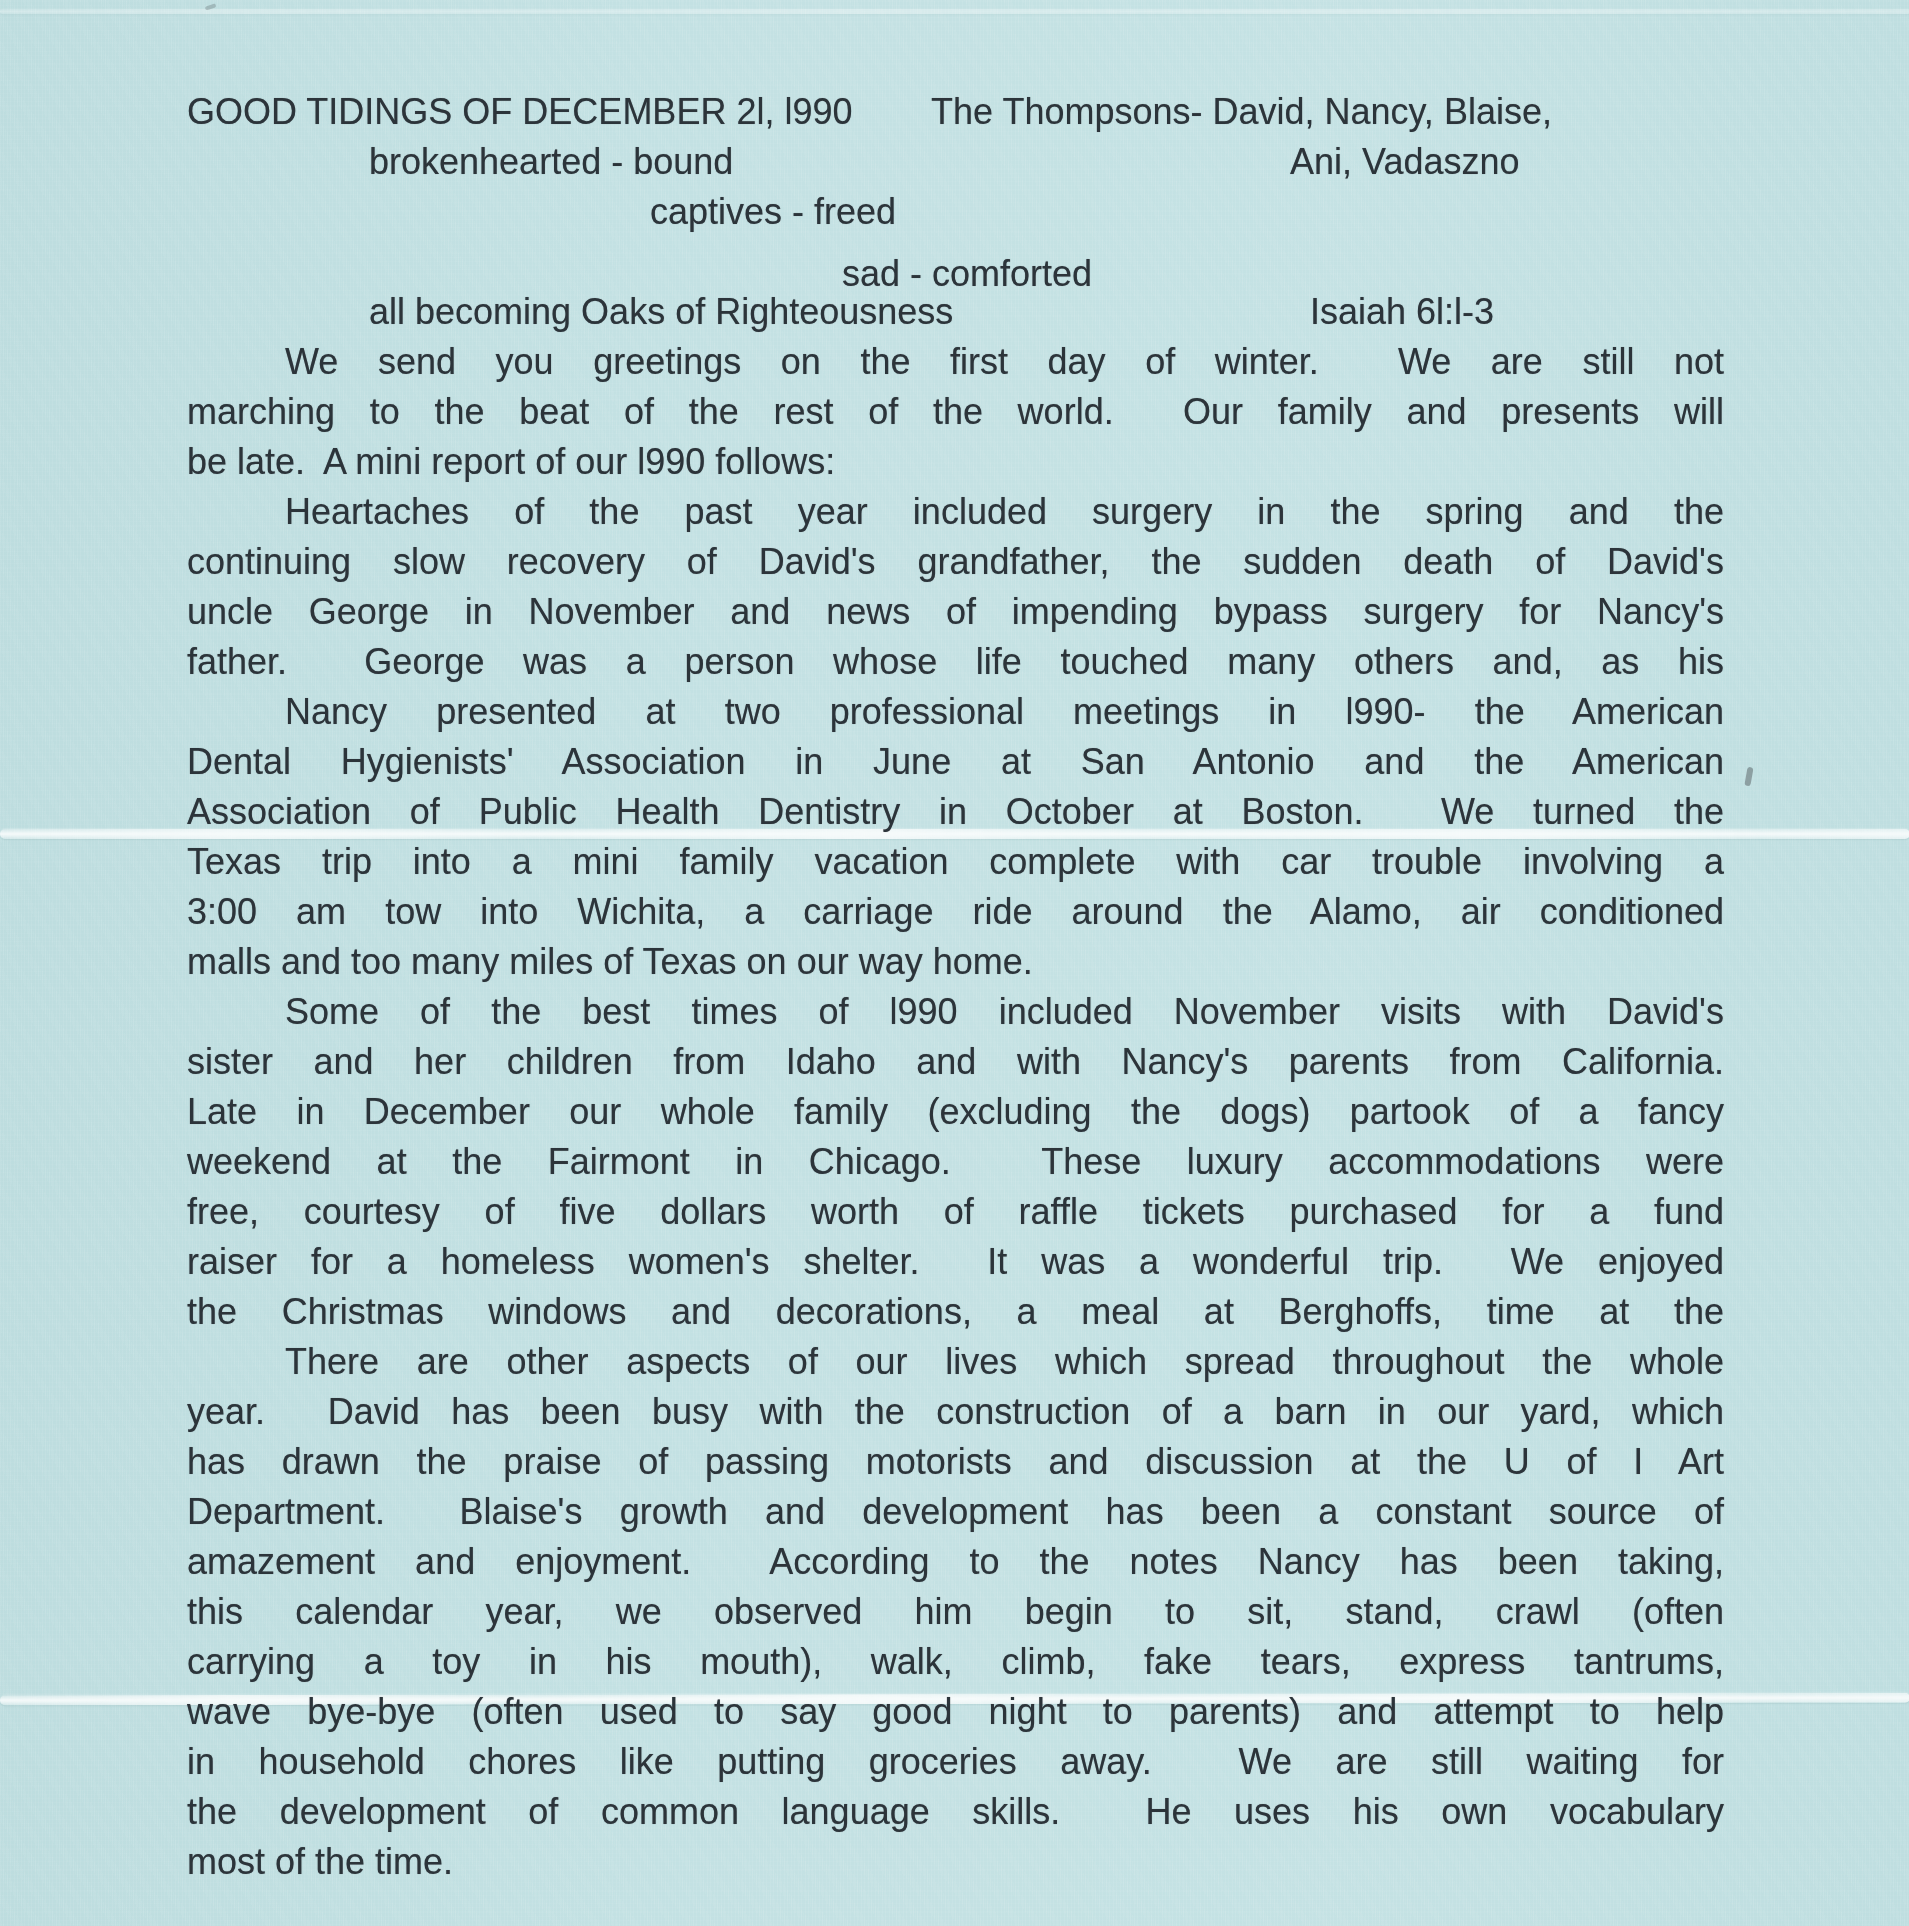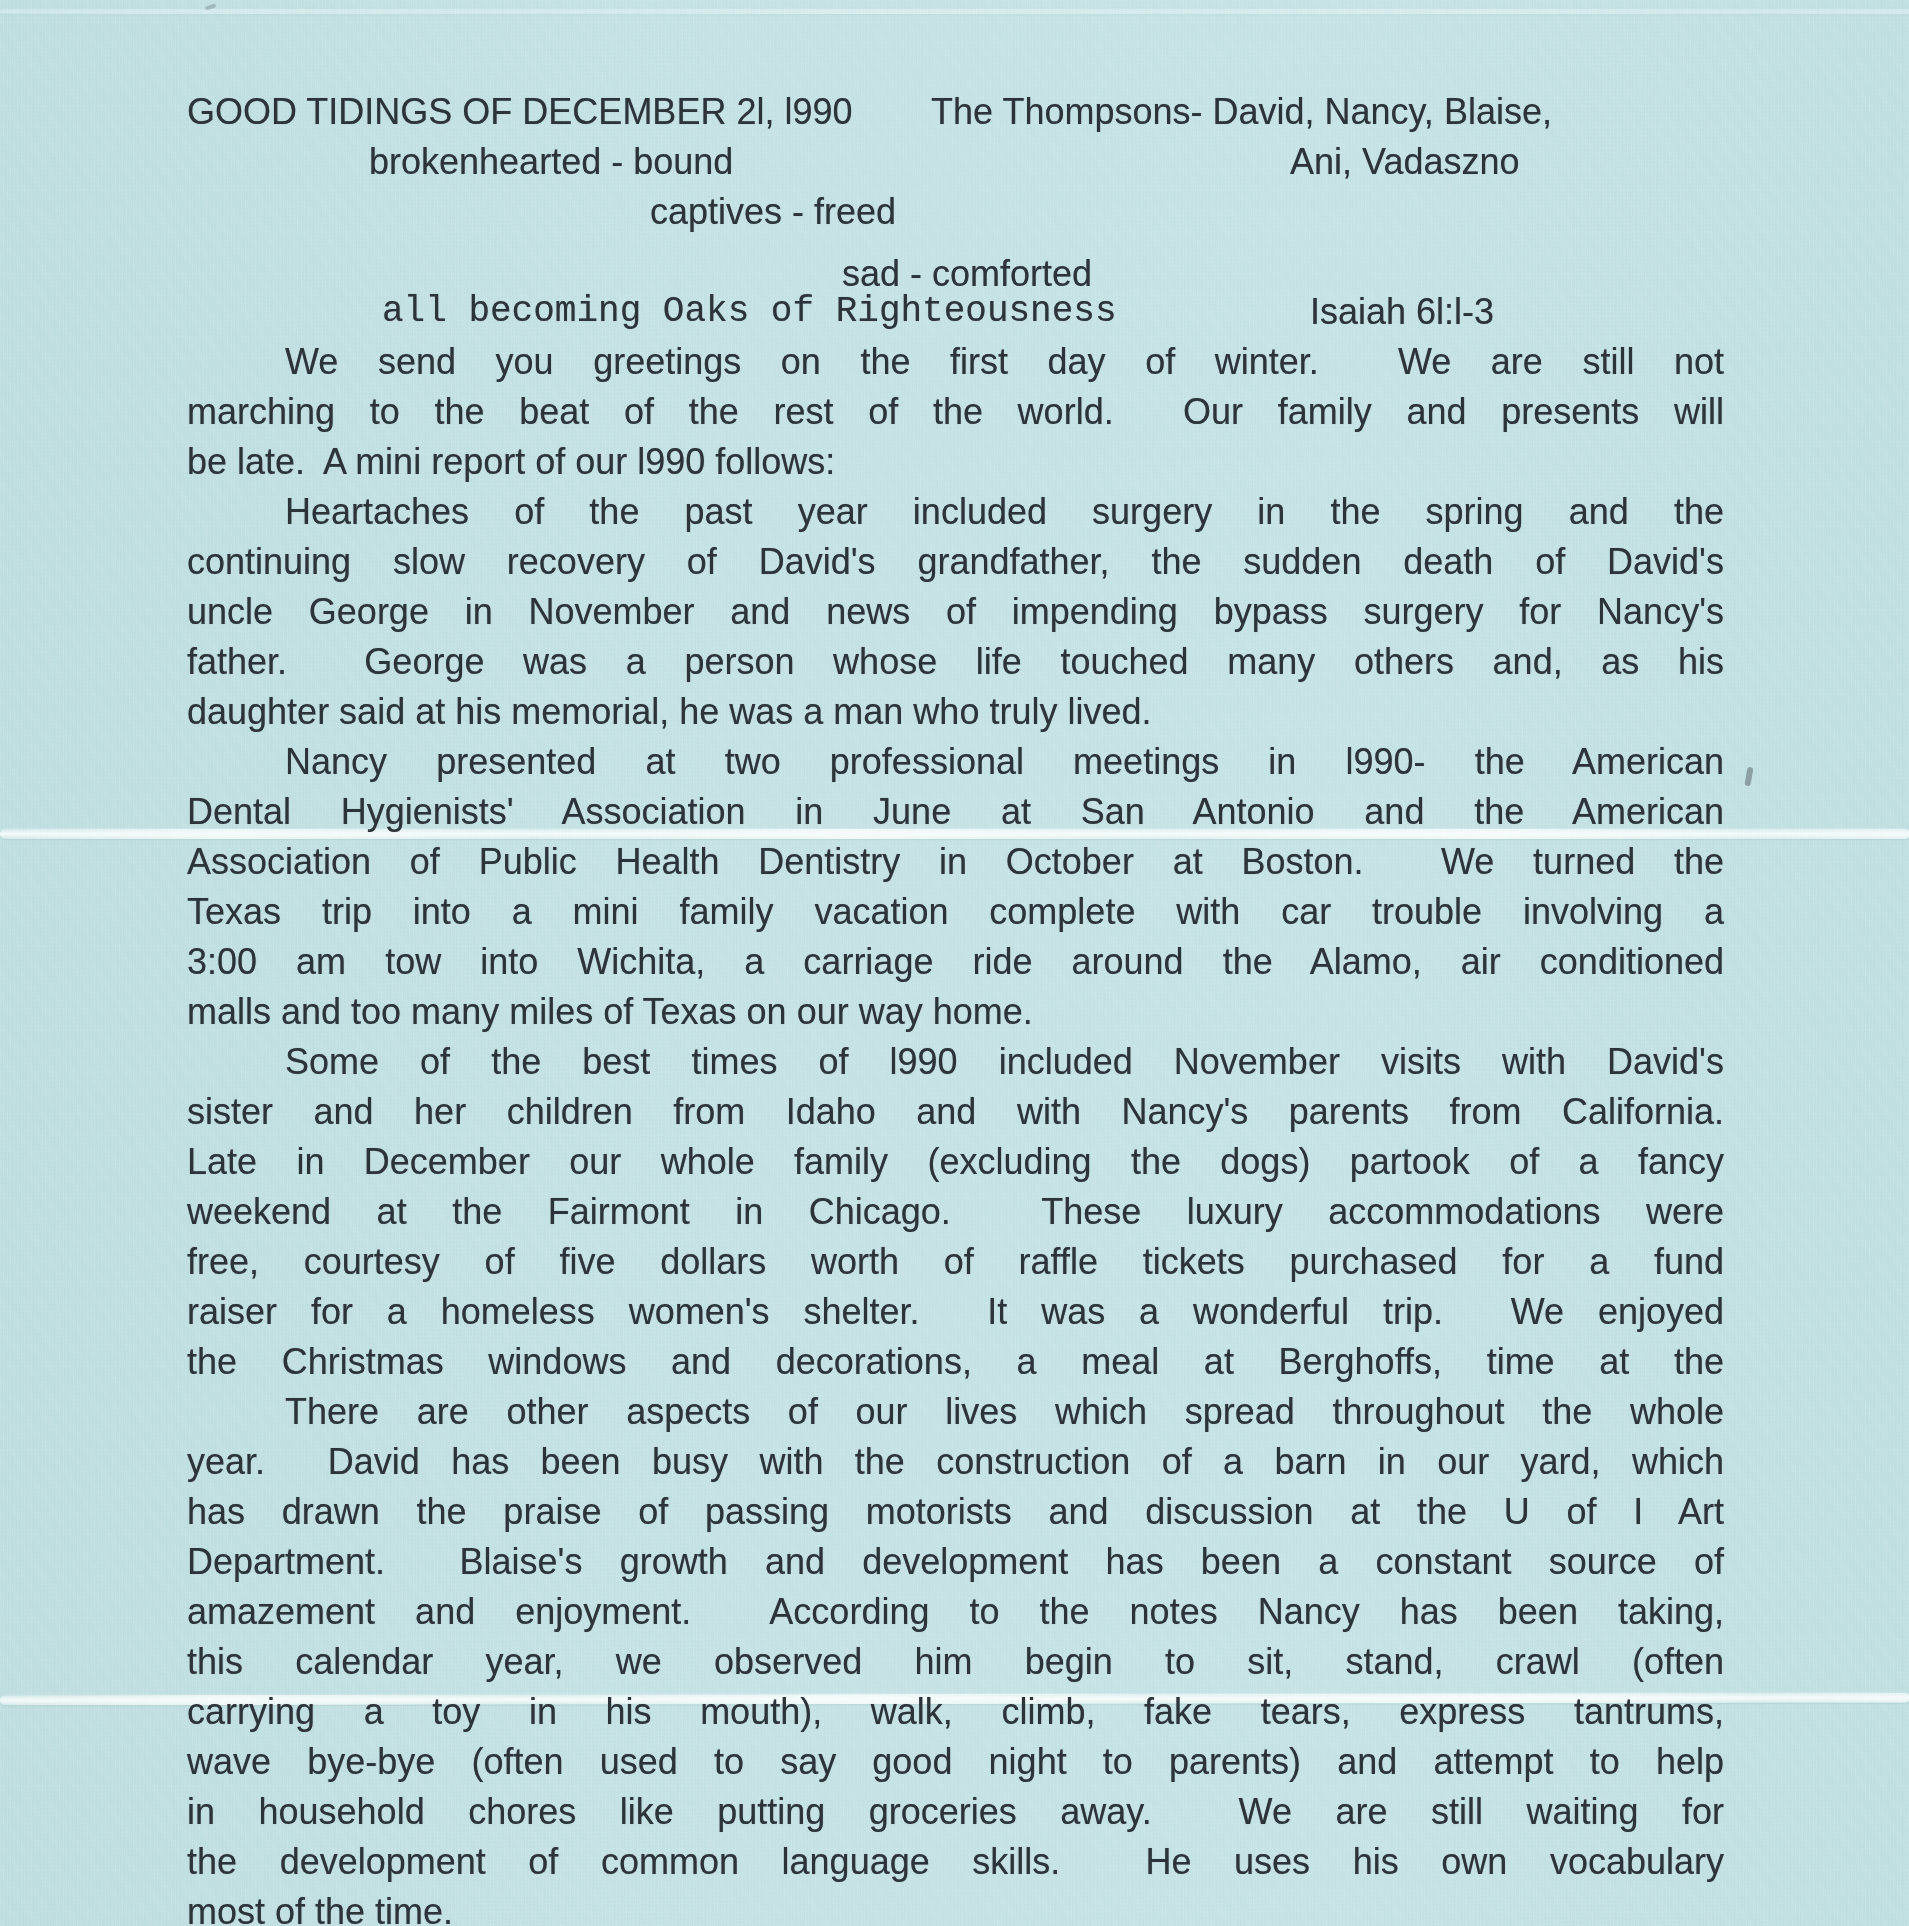--- a/index.html
+++ b/index.html
@@ -62,21 +62,21 @@
   }
 
   .h-line { position: relative; height: 50px; }
   .h-line span { position: absolute; top: 0; white-space: pre; }
   .h1-left  { left: 0; }
   .h1-right { left: 744px; }
   .h2-left  { left: 182px; }
   .h2-right { left: 1103px; }
   .h3-mid   { left: 463px; }
   .h4-mid   { left: 655px; margin-top: 12px; }
-  .h5-left  { left: 195px; font-family: Liberation Mono, monospace; }
+  .h5-left  { left: 182px; }
   .h5-right { left: 1123px; }
 
   .line {
     text-align: justify;
     text-align-last: justify;
     white-space: pre-wrap;
   }
   .line.last { text-align-last: left; }
   .line.indent { text-indent: 98px; }
 </style>
@@ -113,21 +113,20 @@
   </div>
 
   <div>
       <div class="line indent">We send you greetings on the first day of winter.  We are still not</div>
       <div class="line">marching to the beat of the rest of the world.  Our family and presents will</div>
       <div class="line last">be late.  A mini report of our l990 follows:</div>
       <div class="line indent">Heartaches of the past year included surgery in the spring and the</div>
       <div class="line">continuing slow recovery of David's grandfather, the sudden death of David's</div>
       <div class="line">uncle George in November and news of impending bypass surgery for Nancy's</div>
       <div class="line">father.  George was a person whose life touched many others and, as his</div>
-      <div class="line last">daughter said at his memorial, he was a man who truly lived.</div>
       <div class="line indent">Nancy presented at two professional meetings in l990- the American</div>
       <div class="line">Dental Hygienists' Association in June at San Antonio and the American</div>
       <div class="line">Association of Public Health Dentistry in October at Boston.  We turned the</div>
       <div class="line">Texas trip into a mini family vacation complete with car trouble involving a</div>
       <div class="line">3:00 am tow into Wichita, a carriage ride around the Alamo, air conditioned</div>
       <div class="line last">malls and too many miles of Texas on our way home.</div>
       <div class="line indent">Some of the best times of l990 included November visits with David's</div>
       <div class="line">sister and her children from Idaho and with Nancy's parents from California.</div>
       <div class="line">Late in December our whole family (excluding the dogs) partook of a fancy</div>
       <div class="line">weekend at the Fairmont in Chicago.  These luxury accommodations were</div>

